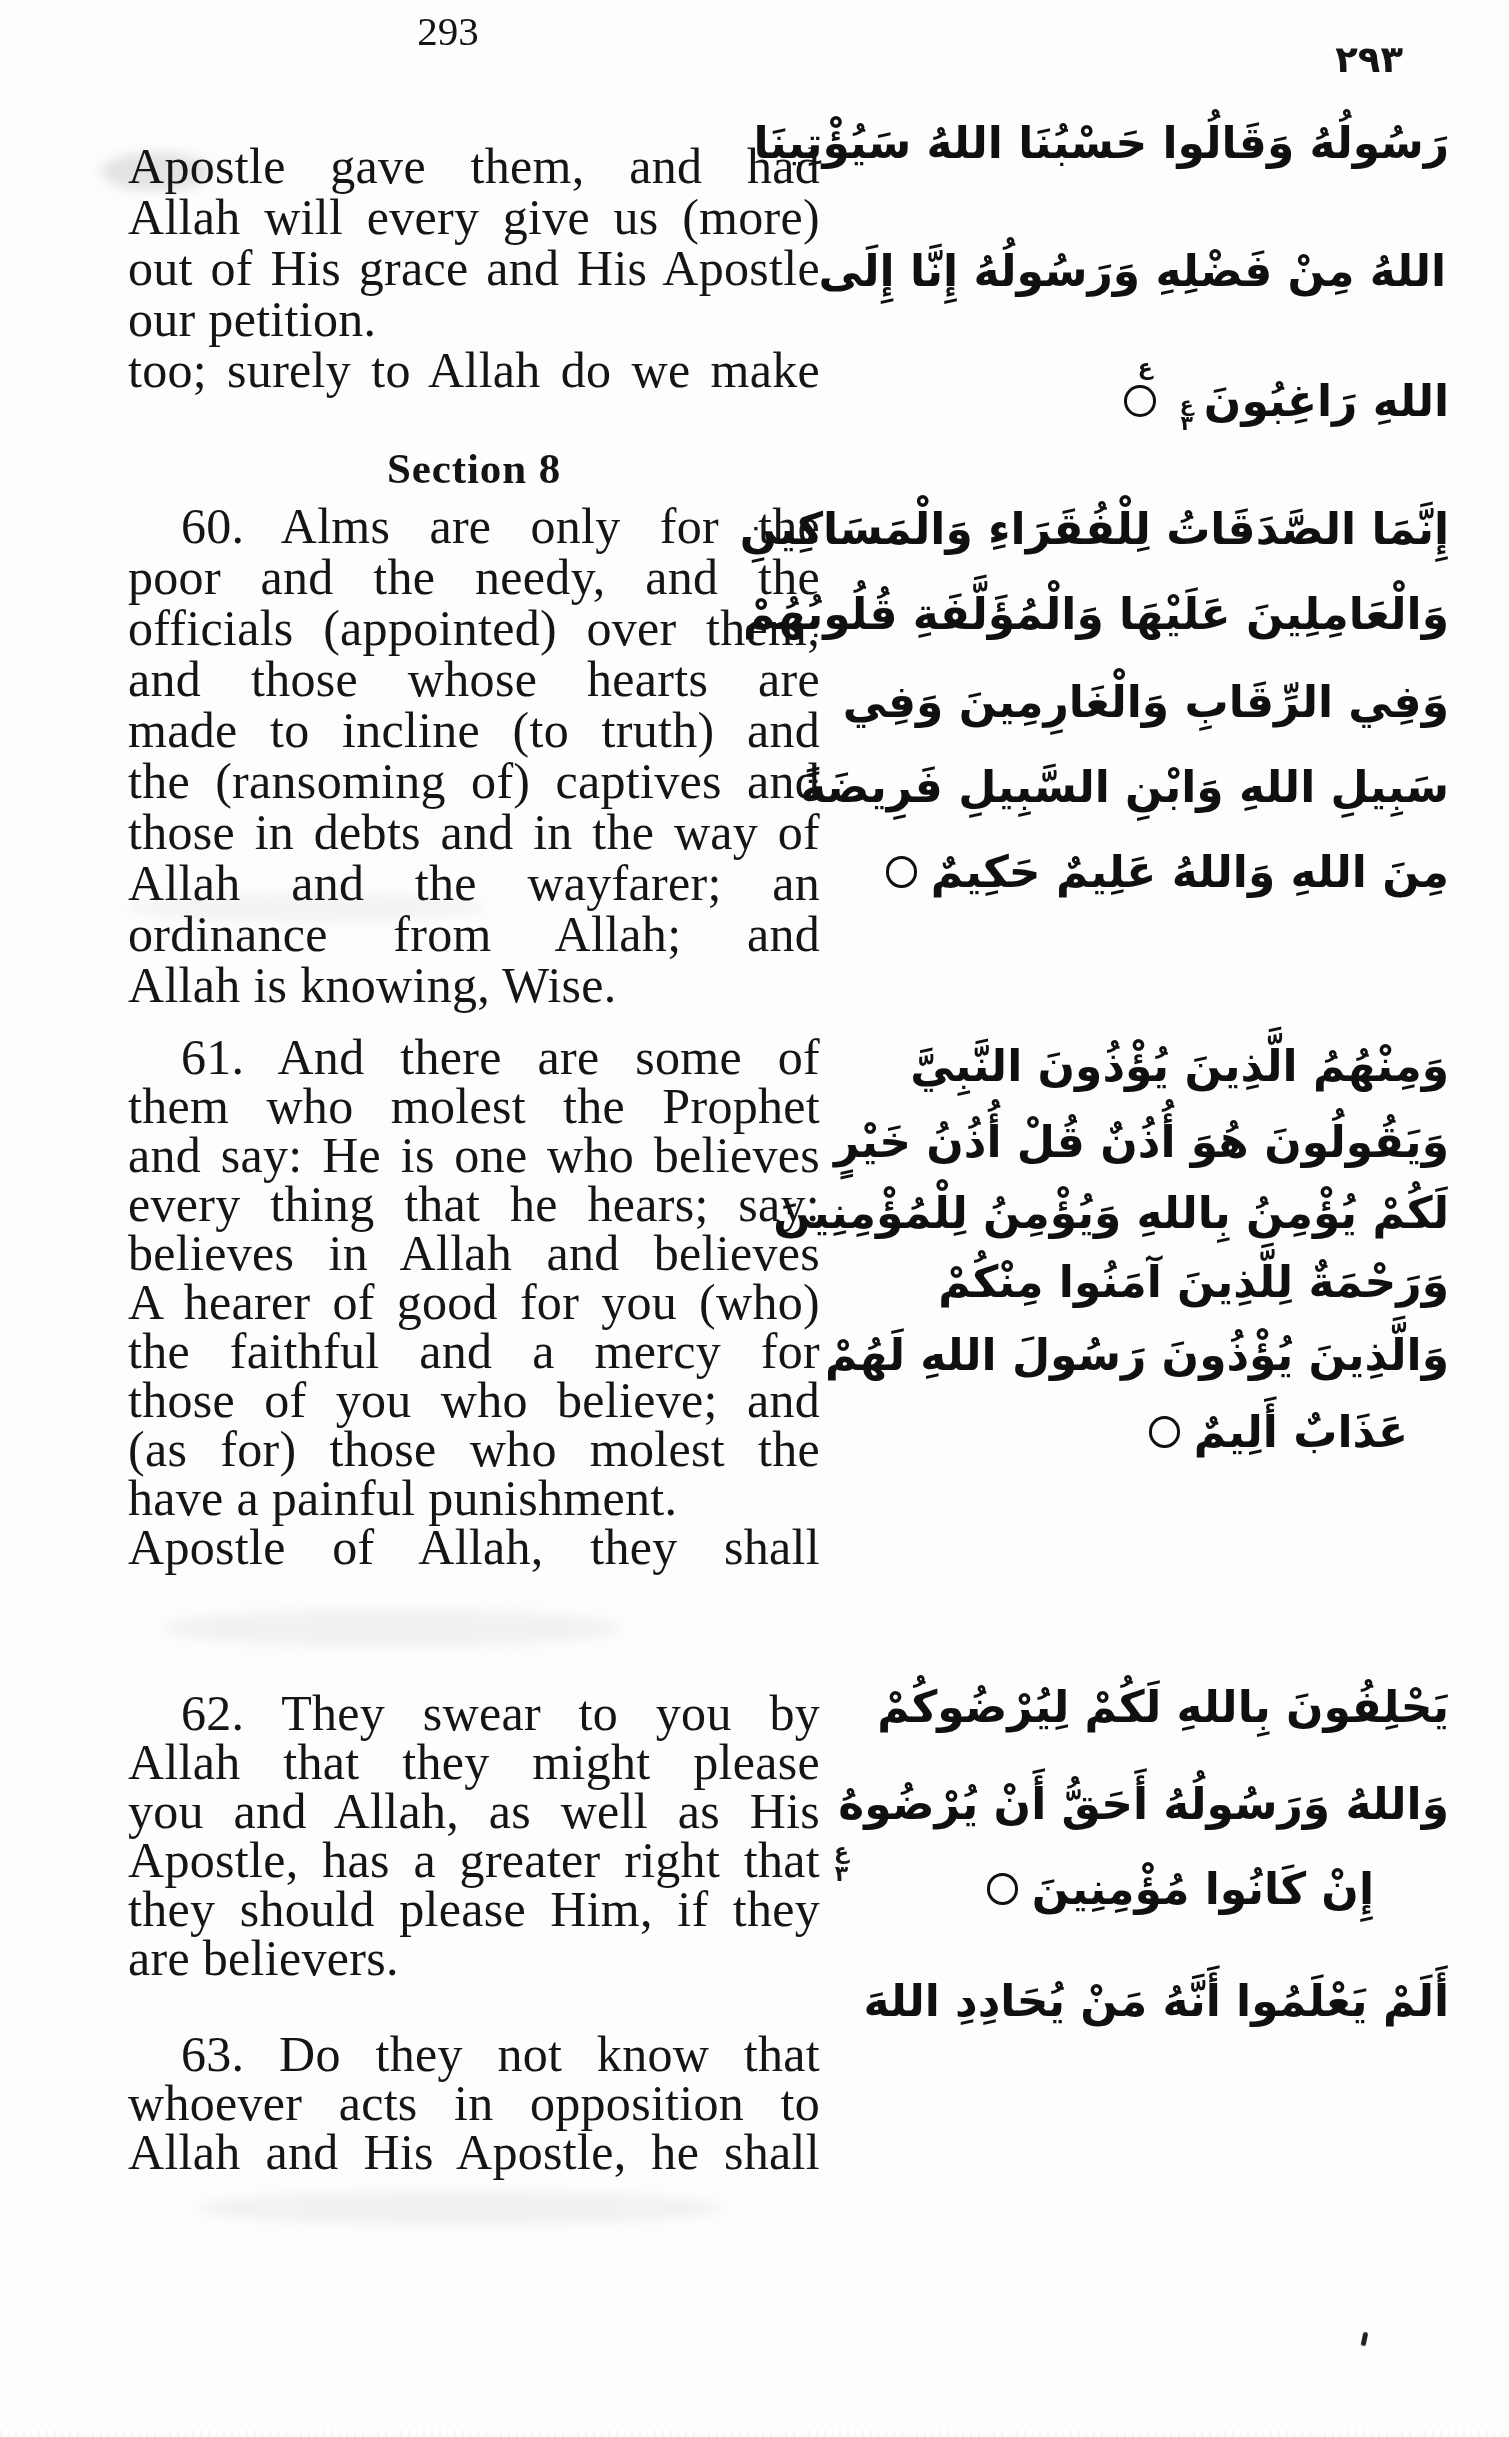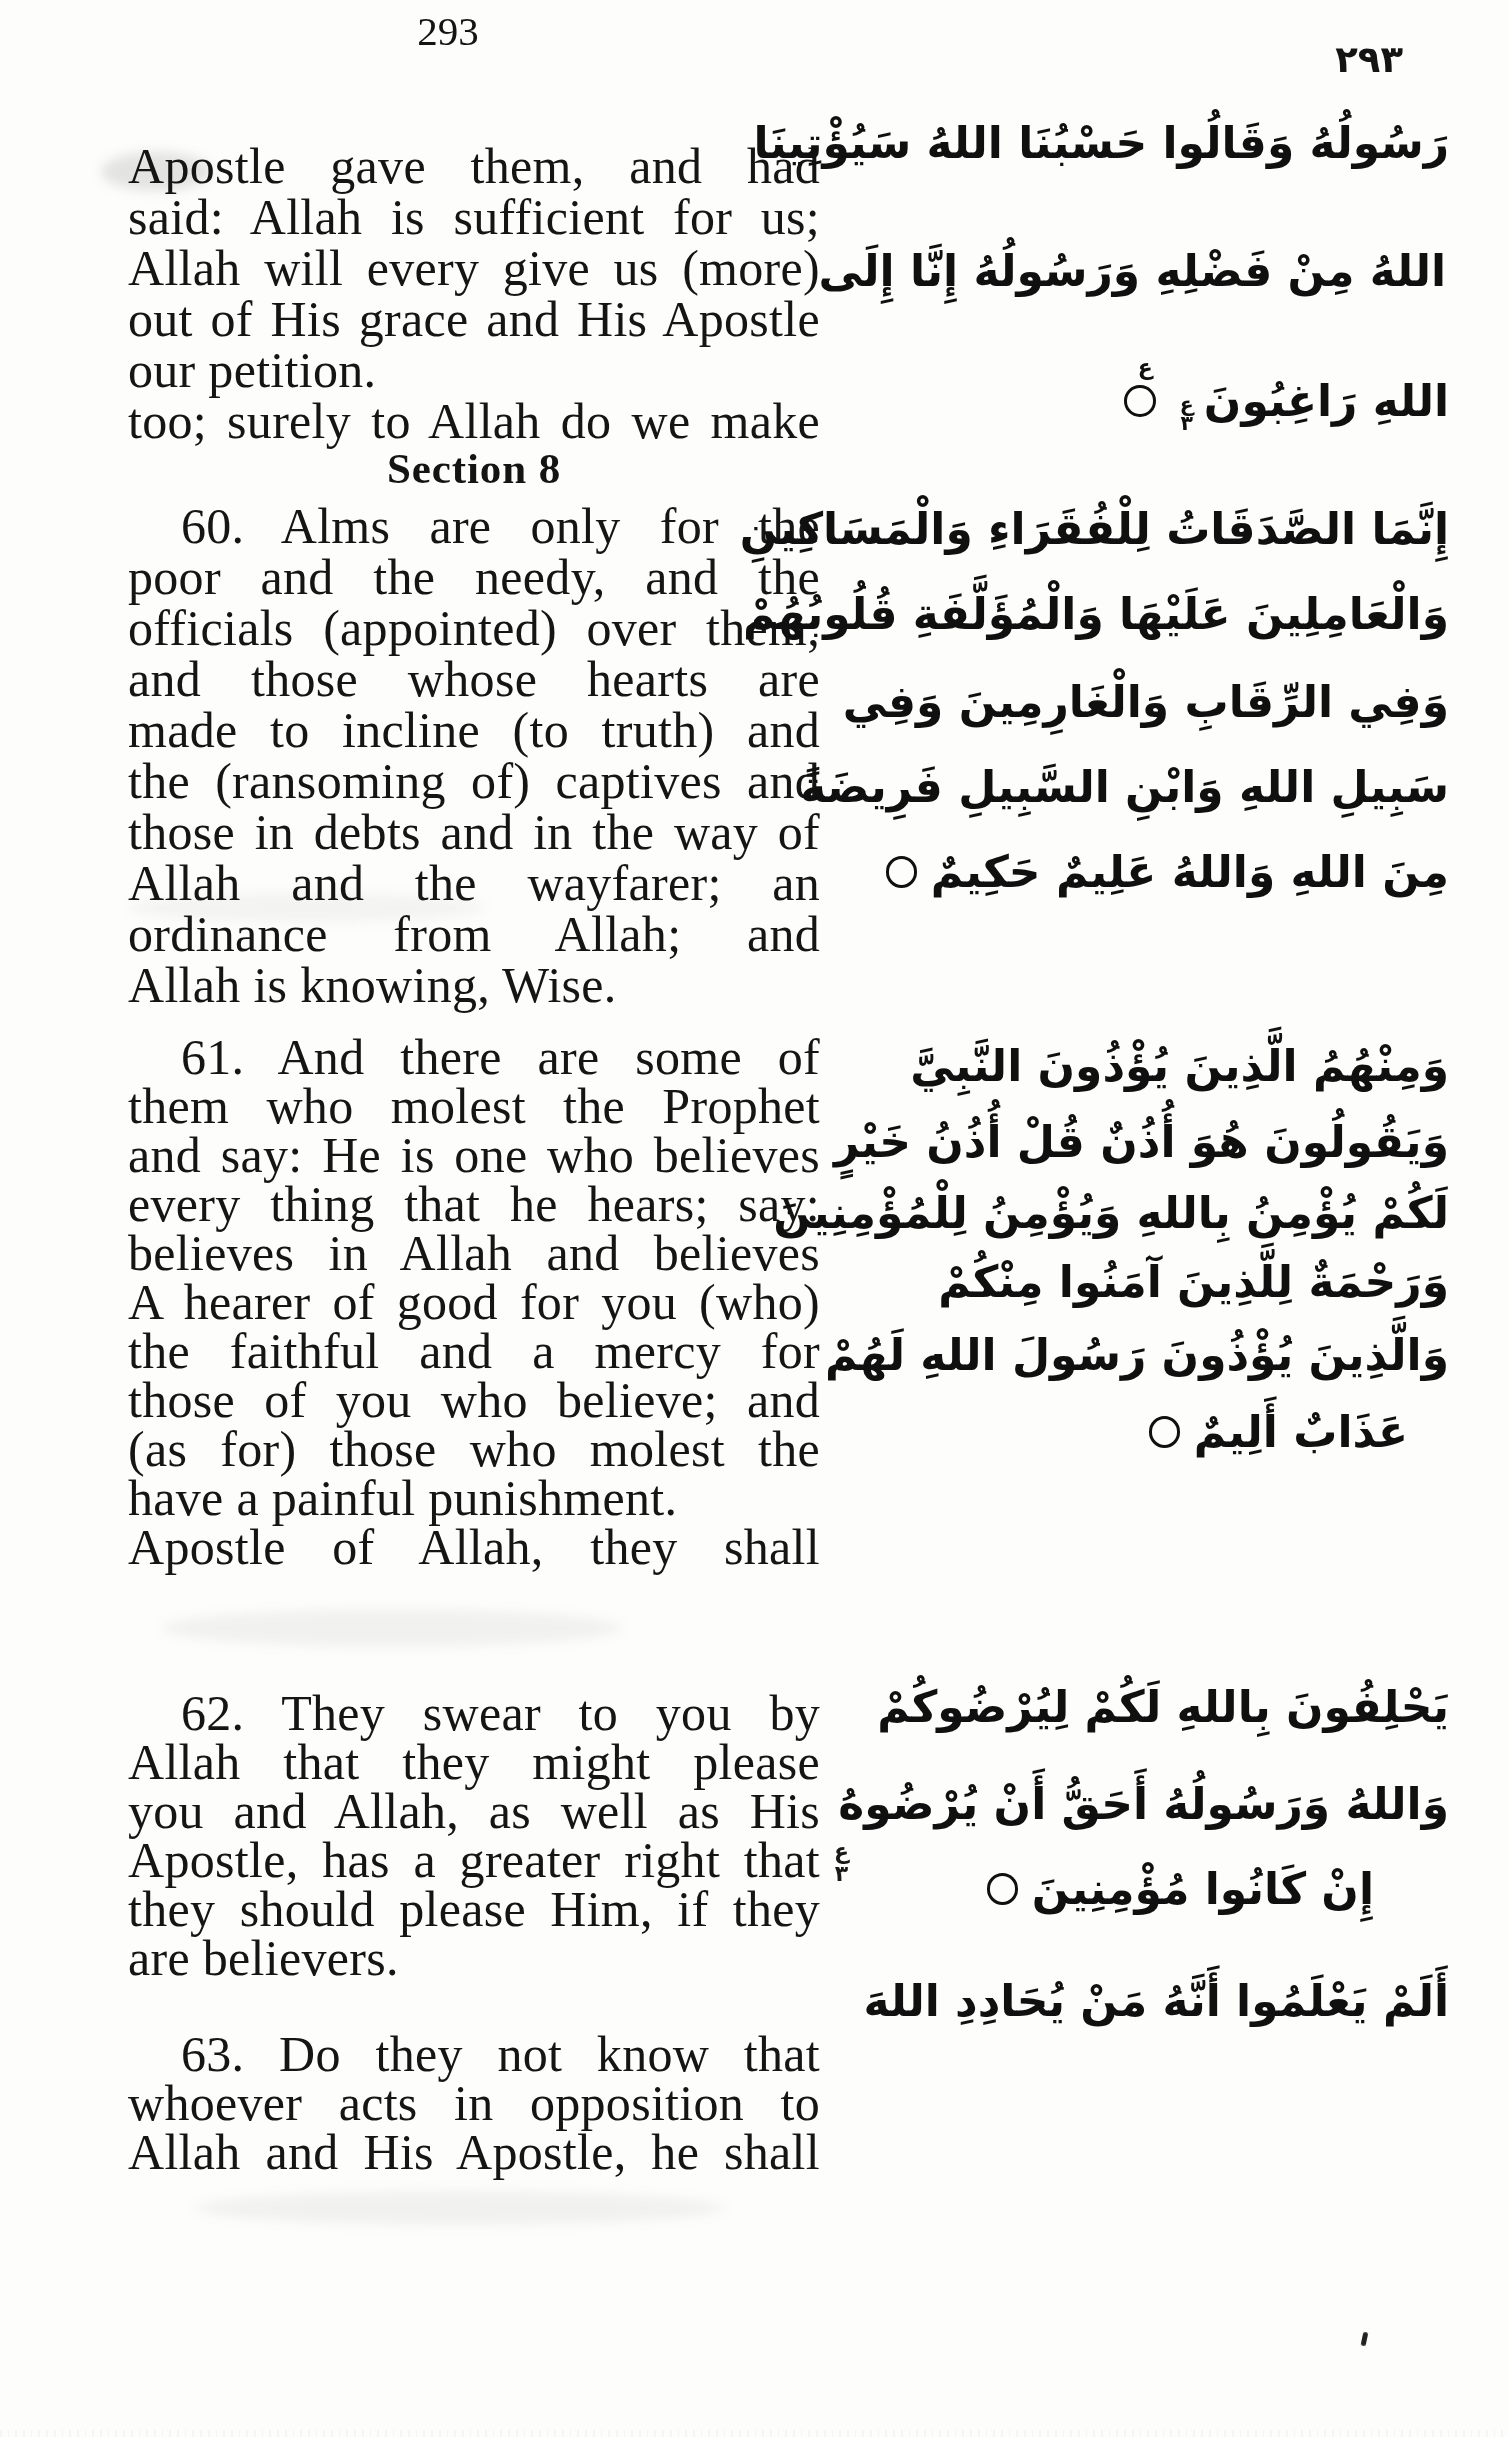--- a/index.html
+++ b/index.html
@@ -81,21 +81,20 @@
   <div class="smudge sm3"></div>
   <div class="smudge sm4"></div>
   <div class="speck"></div>
   <div class="bottom-noise"></div>
 
   <div class="pgnum">293</div>
   <div class="ar-num">٢٩٣</div>
 
   <div class="para" style="top:141px">
     <div class="ln">Apostle gave them, and had</div>
-    <div class="ln">said: Allah is sufficient for us;</div>
     <div class="ln">Allah will every give us (more)</div>
     <div class="ln">out of His grace and His Apostle</div>
     <div class="ln short">our petition.</div>
     <div class="ln">too; surely to Allah do we make</div>
   </div>
 
   <div class="sec">Section 8</div>
 
   <div class="para" style="top:501px">
     <div class="ln indent">60. Alms are only for the</div>

